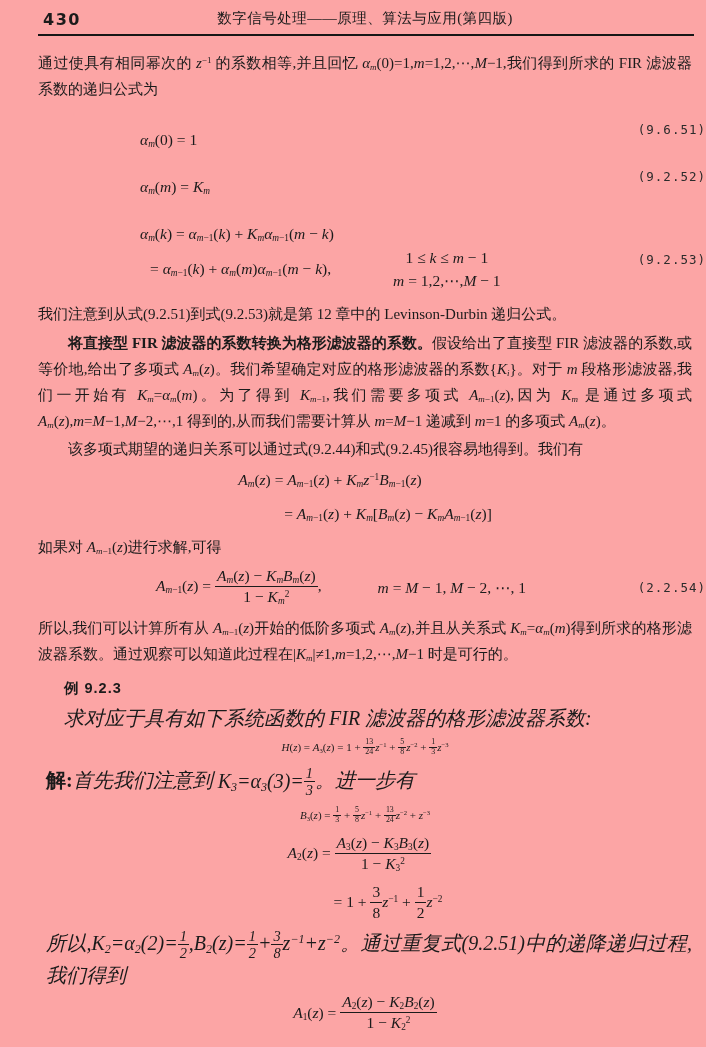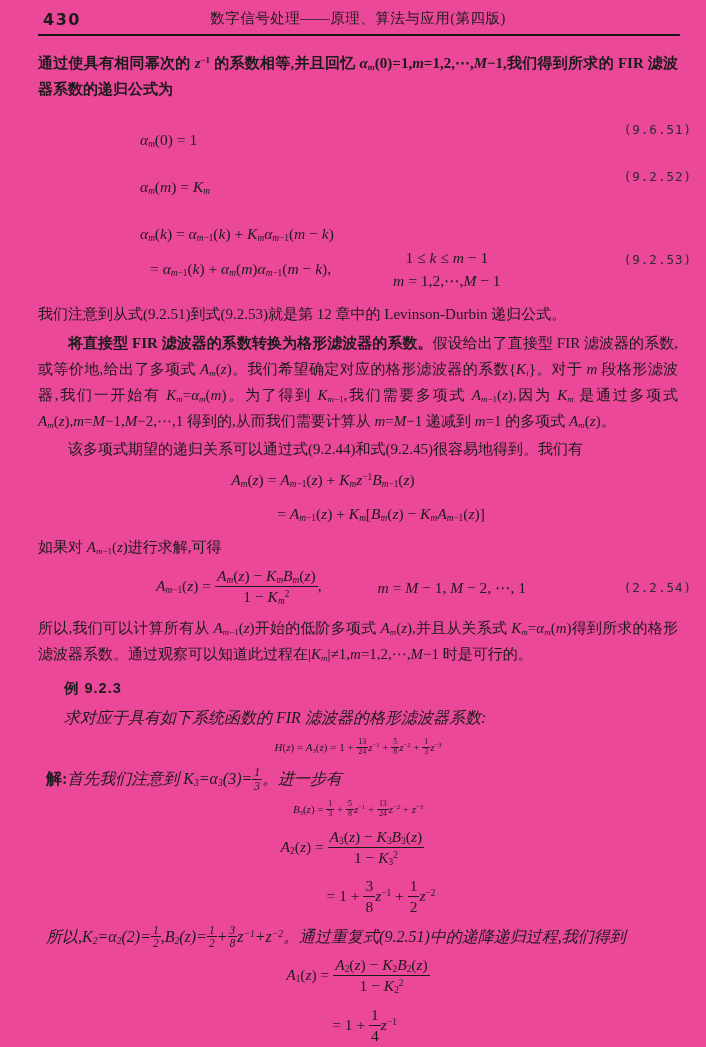--- a/index.html
+++ b/index.html
@@ -1,47 +1,47 @@
 <!DOCTYPE html>
 <html><head>
 <meta charset="utf-8">
 <style>
   html,body{margin:0;padding:0;background:#e8e8e6;}
   .page{
     position:relative;width:706px;height:1047px;box-sizing:border-box;
-    margin:0;padding:9px 28px 0 38px;background:#ec4899;color:#1b1b1b;
+    margin:0;padding:9px 14px 0 38px;background:#fca5a5;color:#1b1b1b;
     font-family:"Liberation Serif","DejaVu Serif",serif;font-size:15px;overflow:hidden;
   }
   
   .hdr{position:relative;height:23px;}
   .pn{position:absolute;left:5px;top:1px;font-family:"DejaVu Sans",sans-serif;font-weight:700;font-size:16px;letter-spacing:1.5px;}
   .bt{display:block;text-align:center;font-size:14.5px;letter-spacing:.5px;}
   .rule{border-bottom:2.5px solid #161616;margin-top:2px;margin-right:-2px;}
   
   p{margin:0;text-align:justify;line-height:26px;}
   .ind2{text-indent:2em;}
-  .kai{font-style:italic;font-size:16px;}
+  .kai{font-style:italic;font-size:20px;}
   .kai b{font-style:normal;}
   .bold-lead{font-weight:700;}
   .sol-lead{font-weight:700;font-style:normal;}
   .exhead{font-weight:700;font-family:"Liberation Sans","DejaVu Sans",sans-serif;font-size:14.5px;padding-left:26px;margin-top:12px;letter-spacing:1px;}
   .pl8{padding-left:8px;}
   .pl26{padding-left:26px;}
   
   .mt{white-space:nowrap;}
   .mt i{font-style:italic;}
   sub,sup{font-size:.6em;line-height:0;letter-spacing:0;}
   sup{vertical-align:.55em;}
   sub{vertical-align:-.25em;}
   .frac{display:inline-flex;flex-direction:column;align-items:center;vertical-align:middle;font-size:.72em;line-height:1.12;position:relative;top:-1px;text-align:center;}
   .frac .fn{border-bottom:1px solid currentColor;padding:0 2px;}
   .frac .fd{padding:0 2px;}
   .eq-big .frac{font-size:1em;line-height:1.3;}
   
-  .eqrow{display:flex;align-items:center;line-height:24px;font-size:15.5px;} .mt3{margin-top:3px;} .mt7{margin-top:7px;} .mt9{margin-top:9px;} .mt14{margin-top:14px;font-weight:bold;} .mt2{margin-top:2px;} .mt5{margin-top:5px;} .mt6{margin-top:6px;}
+  .eqrow{display:flex;align-items:center;line-height:24px;font-size:15.5px;} .mt3{margin-top:3px;} .mt7{margin-top:7px;} .mt9{margin-top:9px;} .mt14{margin-top:14px;} .mt2{margin-top:2px;} .mt5{margin-top:5px;} .mt6{margin-top:6px;}
   .eb102{margin-left:102px;margin-top:20px;}
   .eb112{margin-left:112px;}
   .eb118{margin-left:118px;}
   .eqlabel{margin-left:auto;margin-right:-14px;font-family:"DejaVu Sans Mono","Liberation Mono",monospace;font-size:12.5px;letter-spacing:1px;color:#2b2b2b;}
   .conds{display:flex;flex-direction:column;align-items:center;margin-left:62px;line-height:23px;font-size:15.5px;}
   .row53b .eqlabel{align-self:flex-start;margin-top:2px;}
   .cond54{margin-left:56px;}
   
   .eqcol{width:fit-content;margin:5px auto 0;line-height:26px;font-size:15.5px;}
   .eqcol .l2{display:block;margin-top:8px;padding-left:46px;}

